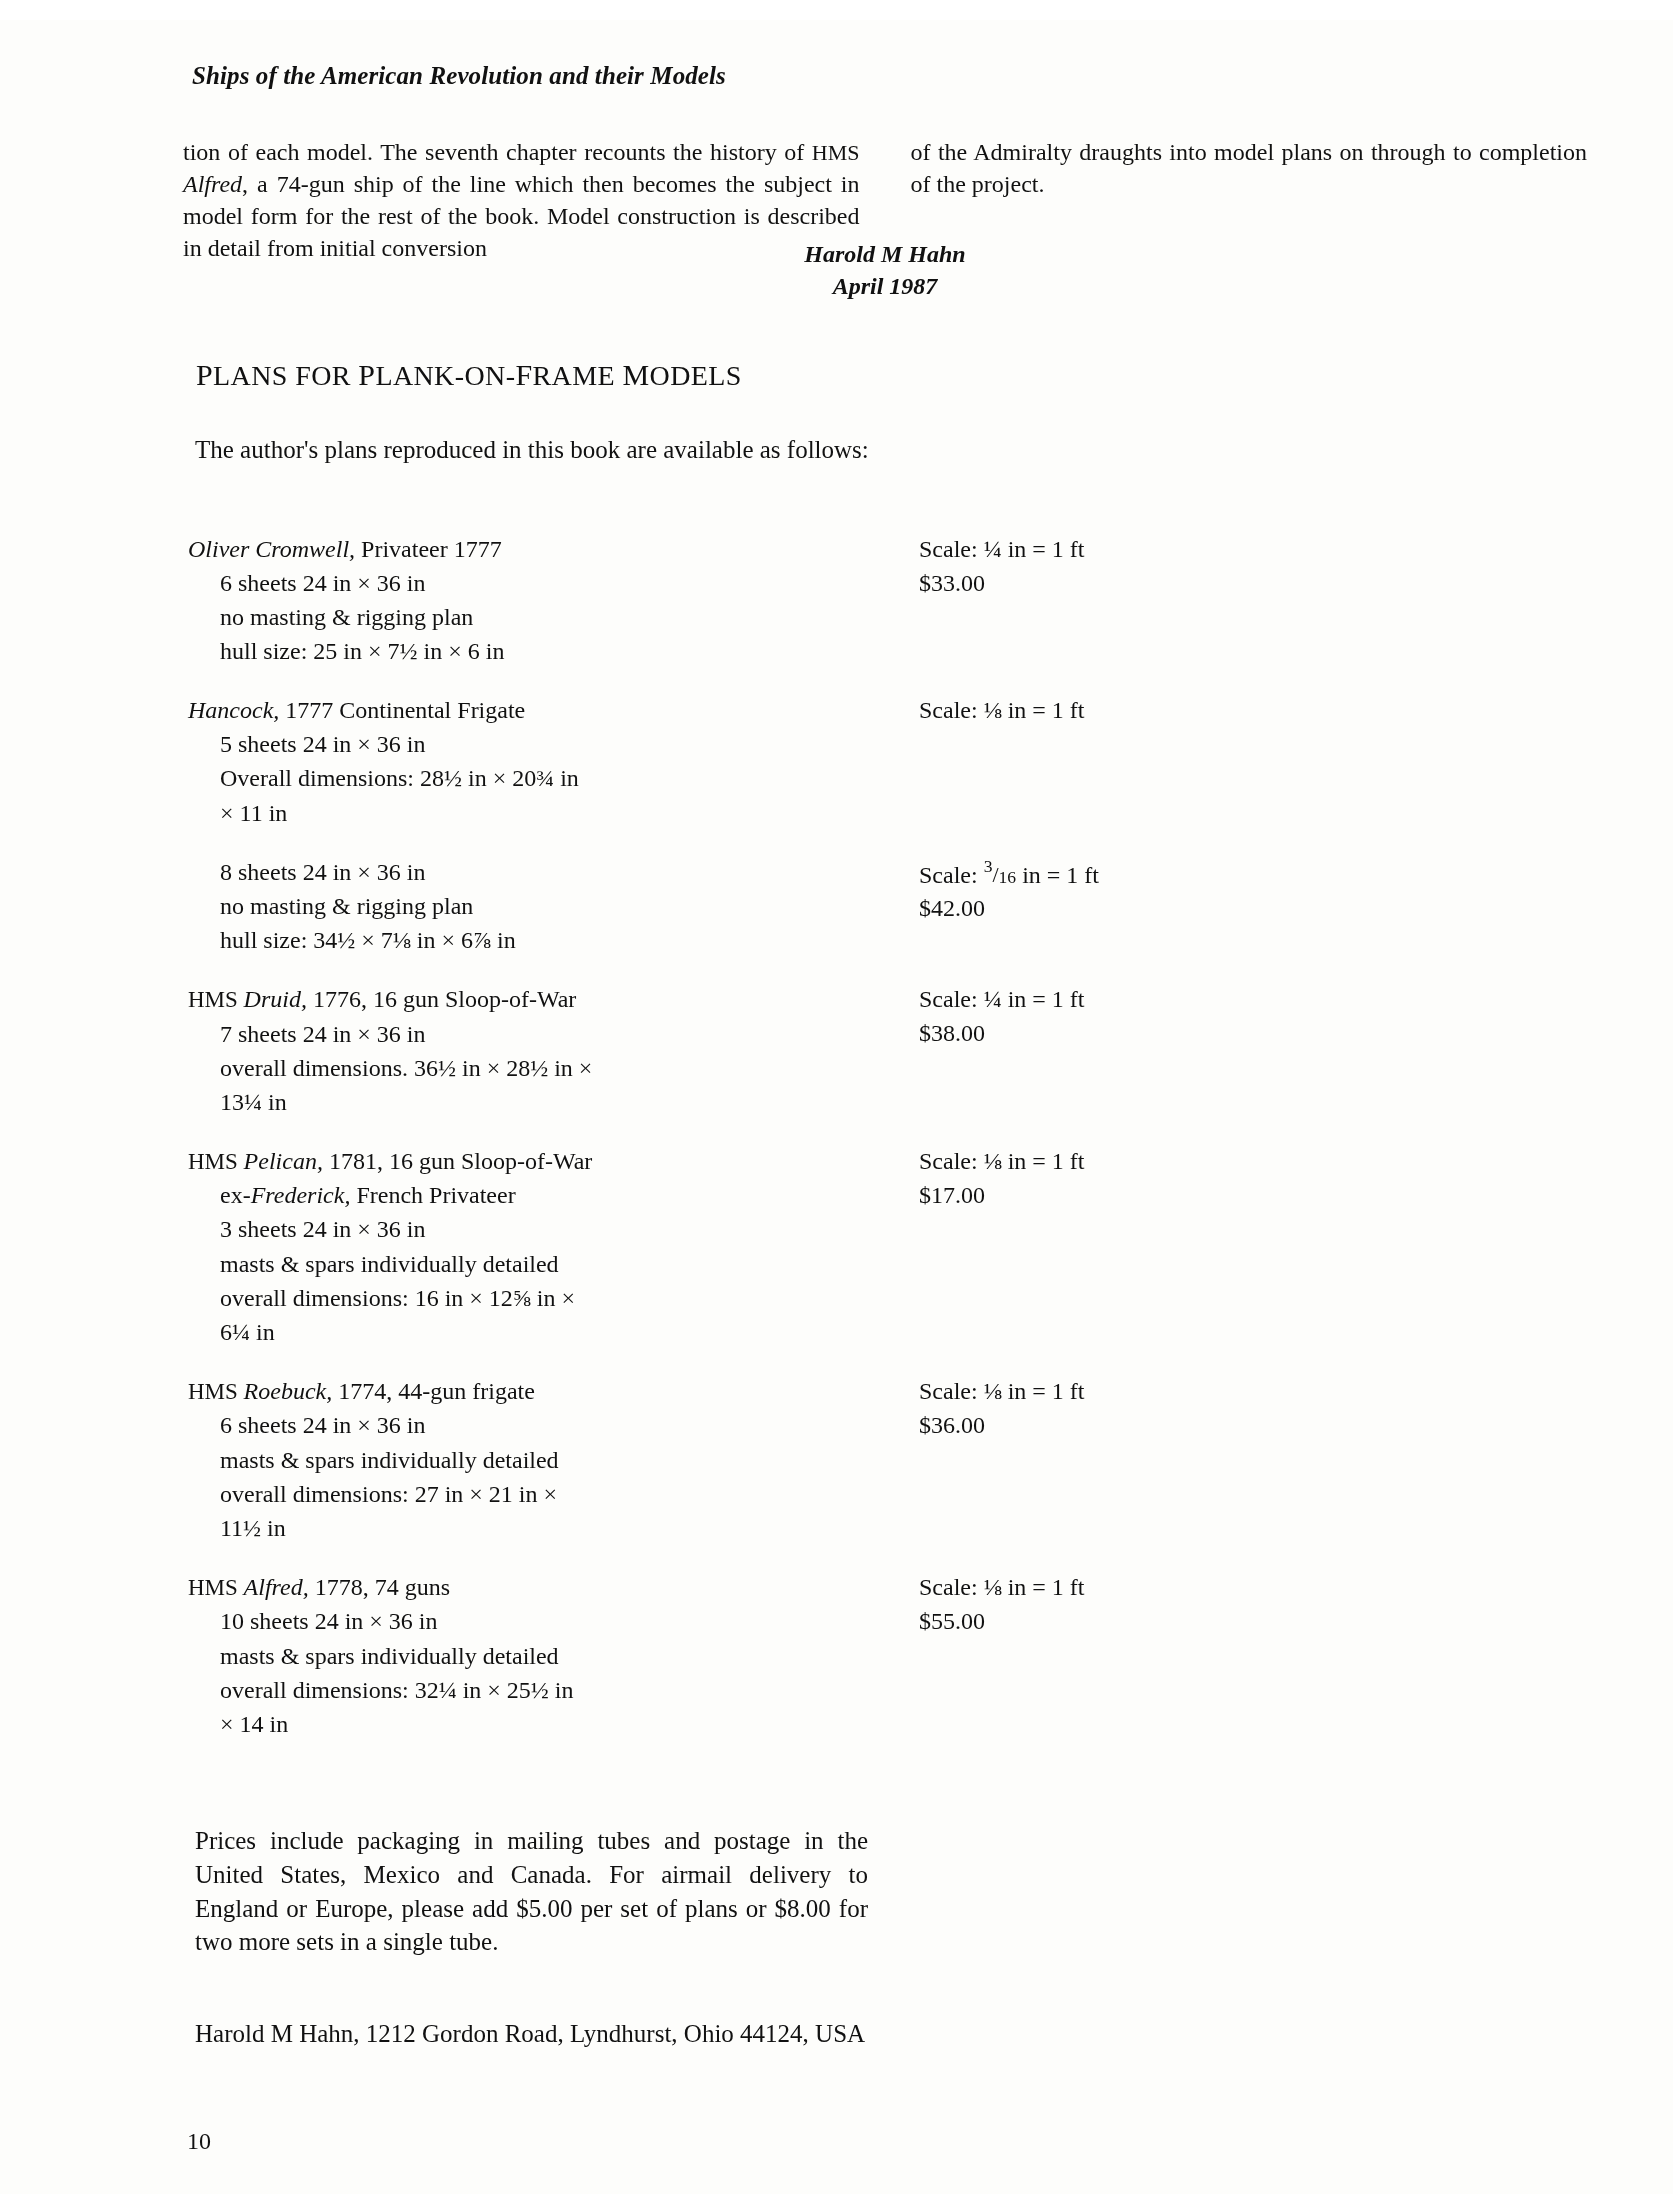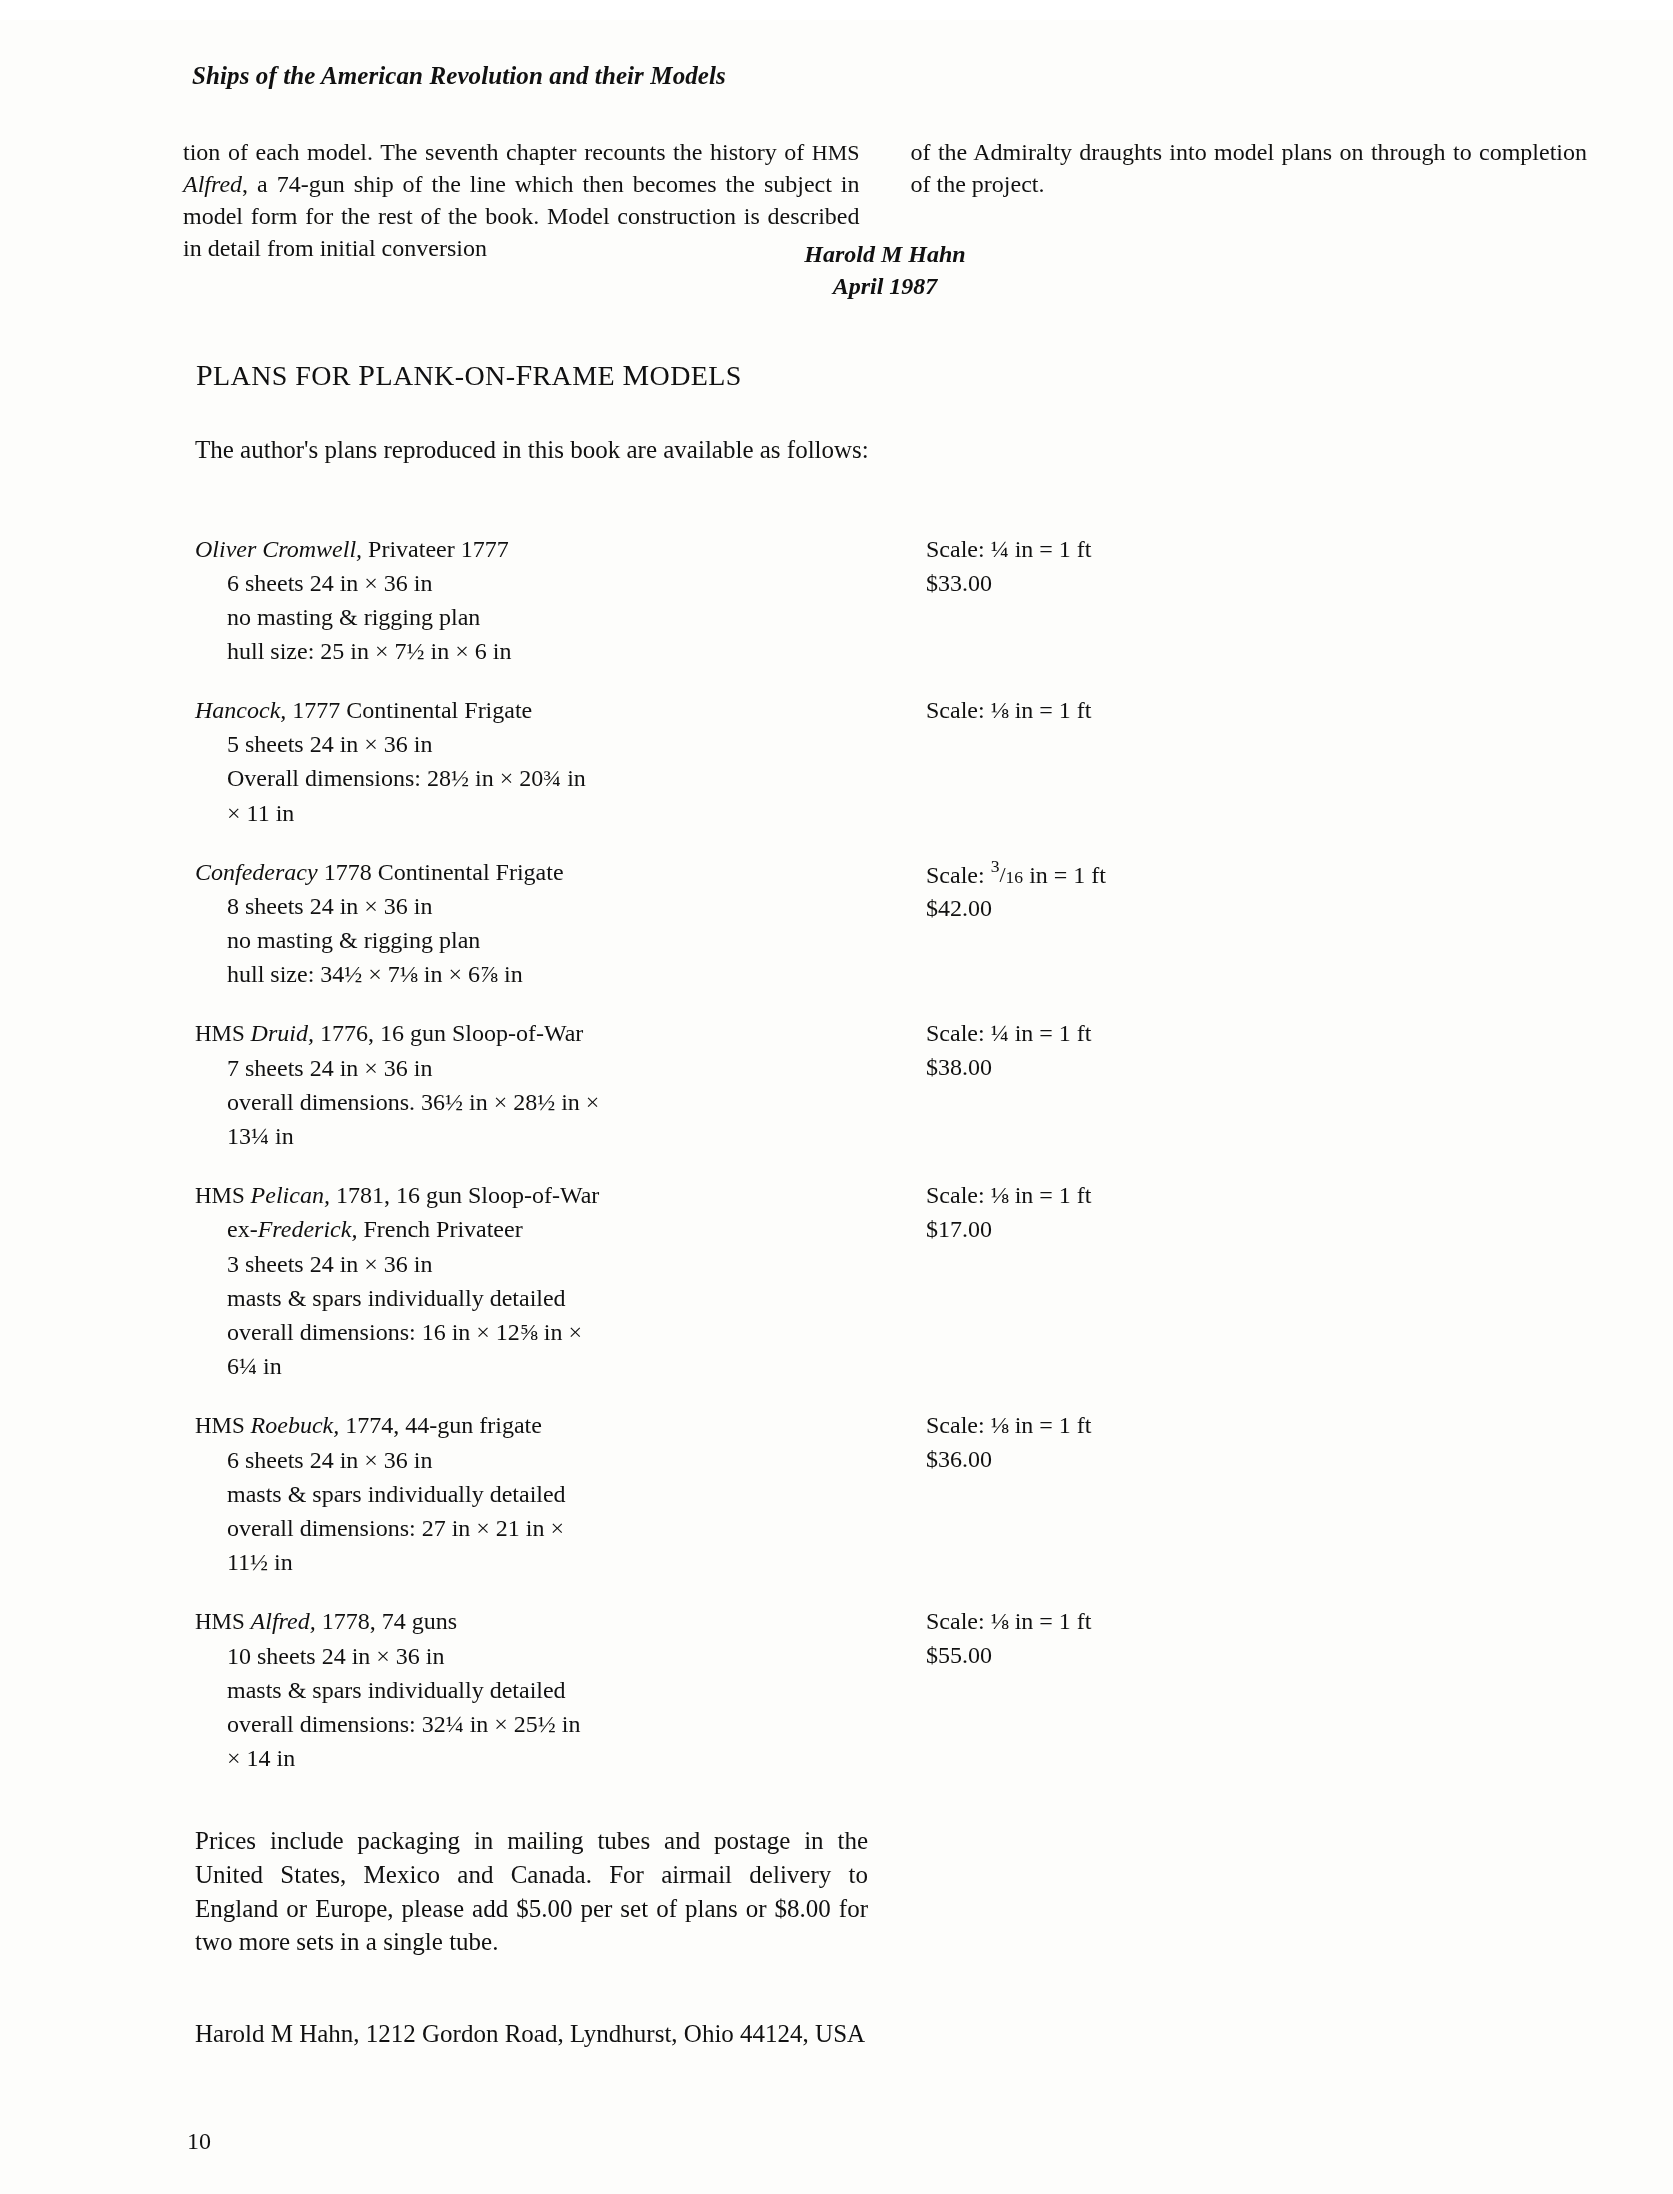--- a/index.html
+++ b/index.html
@@ -84,21 +84,21 @@
     top: 413px;
     width: 1017px;
     font-size: 25px;
     line-height: 1.35;
     text-align: justify;
   }
 
   
   .entries {
     position: absolute;
-    left: 195px;
+    left: 188px;
     top: 512px;
     width: 1317px;
   }
   .entry {
     position: relative;
     margin-bottom: 25px;
   }
   .entry-left {
     width: 775px;
     font-size: 24px;
@@ -198,21 +198,20 @@
         <div class="entry-line">Overall dimensions: 28½ in × 20¾ in</div>
         <div class="entry-line cont">× 11 in</div>
       </div>
       <div class="entry-right">
         <div class="scale">Scale: ⅛ in = 1 ft</div>
       </div>
     </div>
 
     <div class="entry">
       <div class="entry-left">
-        <div class="entry-title"><i>Confederacy</i><span> 1778 Continental Frigate</span></div>
         <div class="entry-line">8 sheets 24 in × 36 in</div>
         <div class="entry-line">no masting &amp; rigging plan</div>
         <div class="entry-line">hull size: 34½ × 7⅛ in × 6⅞ in</div>
       </div>
       <div class="entry-right">
         <div class="scale">Scale: <span class="fracline"><sup class="frac-sup">3</sup>/<span class="frac-sub">16</span></span> in  =  1 ft</div>
         <div>$42.00</div>
       </div>
     </div>
 

